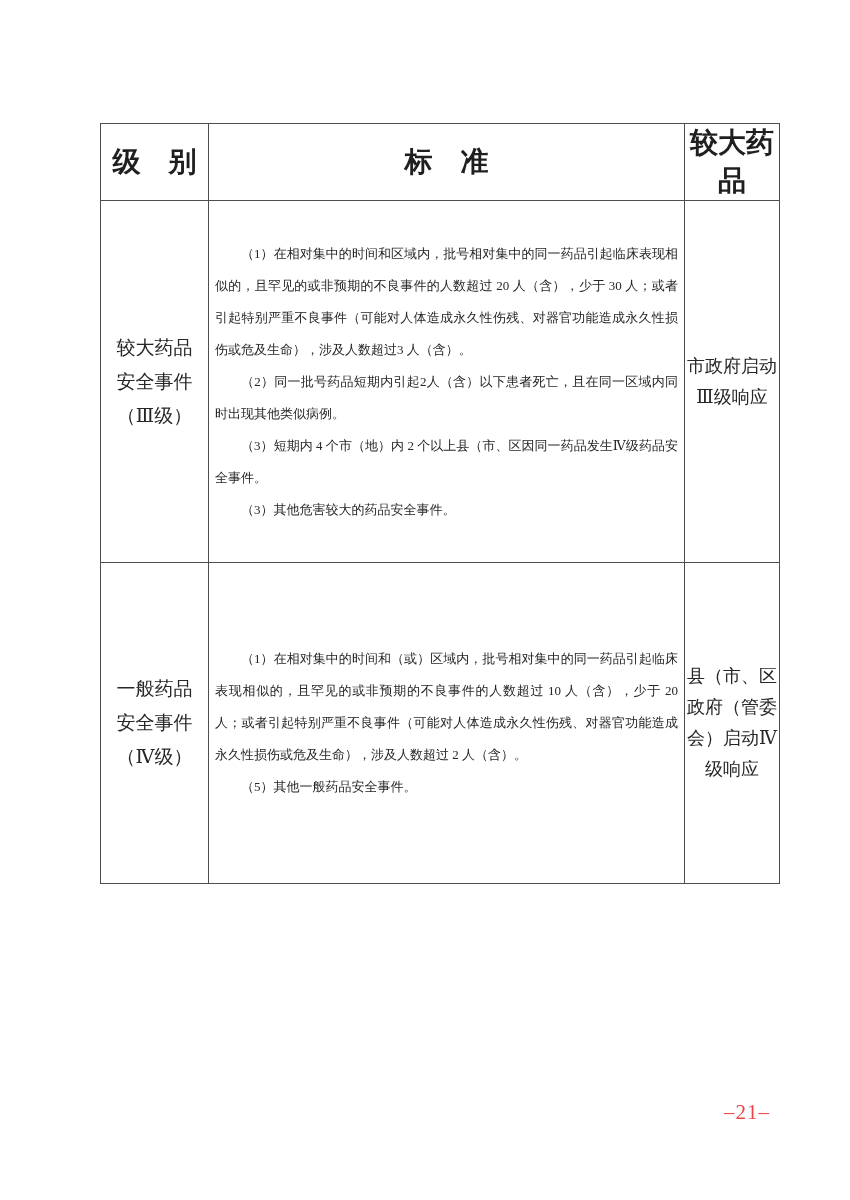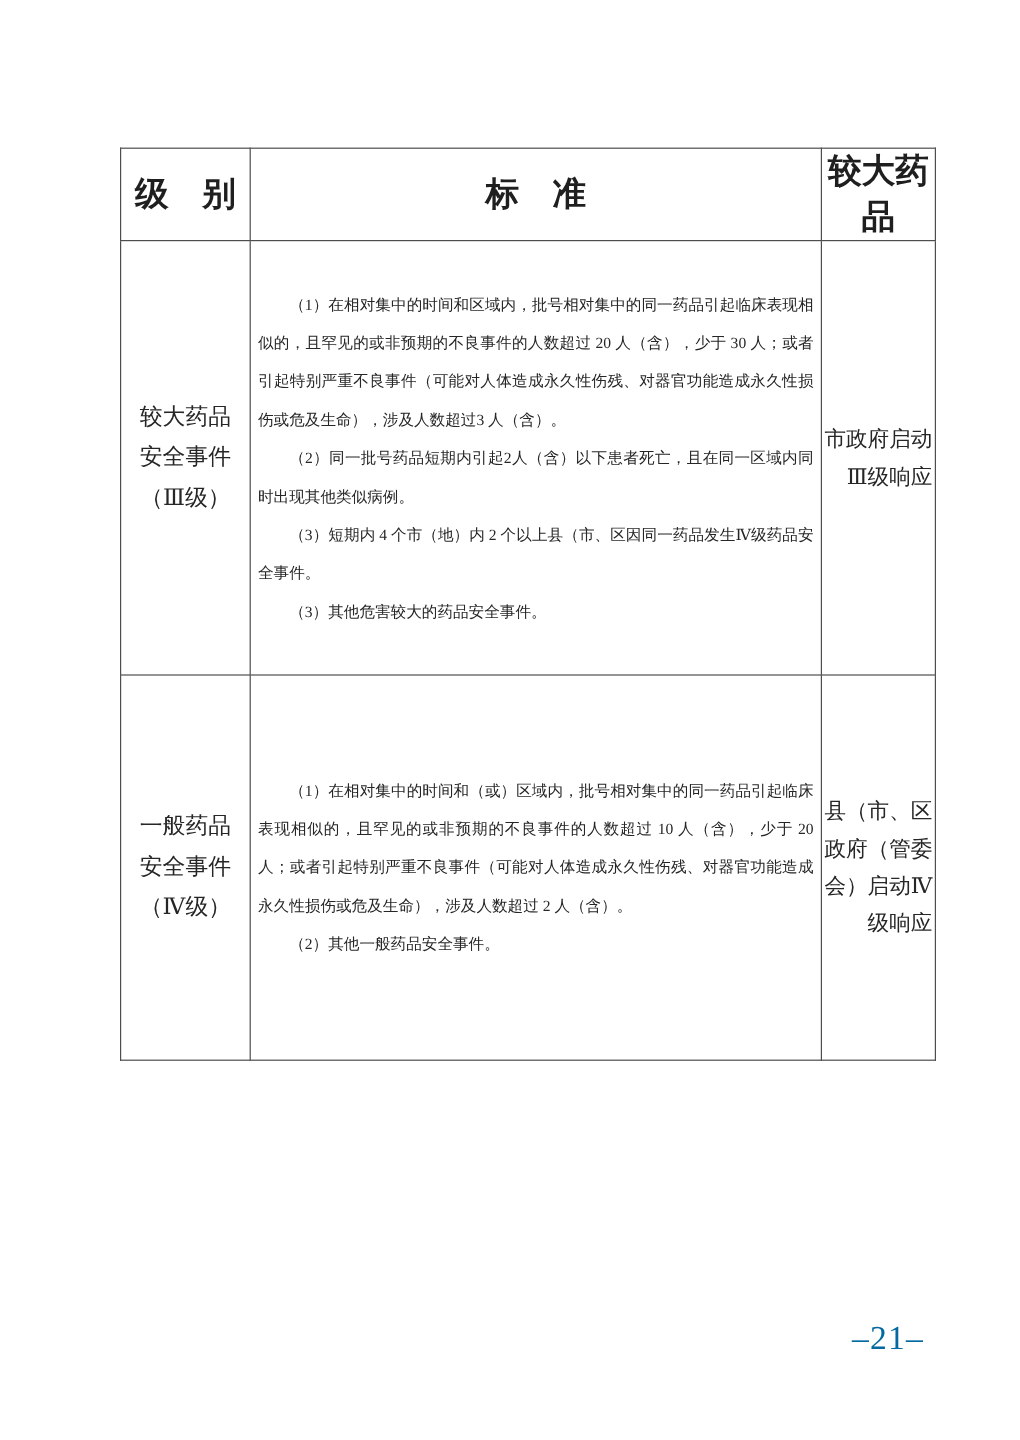--- a/index.html
+++ b/index.html
@@ -58,32 +58,32 @@
   }
   td.criteria-cell p {
     margin: 0;
     font-size: 13px;
     line-height: 32px;
     text-align: justify;
     text-indent: 2em;
   }
   td.response-cell {
     vertical-align: middle;
-    text-align: right;
+    text-align: center;
     font-size: 18px;
     line-height: 31px;
     padding: 0 2px;
     white-space: pre-line;
   }
   .page-number {
     position: absolute;
     top: 1100px;
     right: 80px;
-    font-size: 28px;
-    color: #0369a1;
+    font-size: 21px;
+    color: #ef4444;
     letter-spacing: 1px;
   }
 </style>
 </head>
 <body>
 
 <div class="doc-page">
 
   <table class="doc-table">
     <colgroup>
@@ -111,21 +111,21 @@
         </td>
         <td class="response-cell">市政府启动
 Ⅲ级响应</td>
       </tr>
       <tr class="row-2">
         <td class="level-cell">一般药品
 安全事件
 （Ⅳ级）</td>
         <td class="criteria-cell">
           <p>（1）在相对集中的时间和（或）区域内，批号相对集中的同一药品引起临床表现相似的，且罕见的或非预期的不良事件的人数超过 10 人（含），少于 20 人；或者引起特别严重不良事件（可能对人体造成永久性伤残、对器官功能造成永久性损伤或危及生命），涉及人数超过 2 人（含）。</p>
-          <p>（2）其他一般药品安全事件。</p>
+          <p>（5）其他一般药品安全事件。</p>
         </td>
         <td class="response-cell">县（市、区
 政府（管委
 会）启动Ⅳ
 级响应</td>
       </tr>
     </tbody>
   </table>
 
   <div class="page-number">–21–</div>

